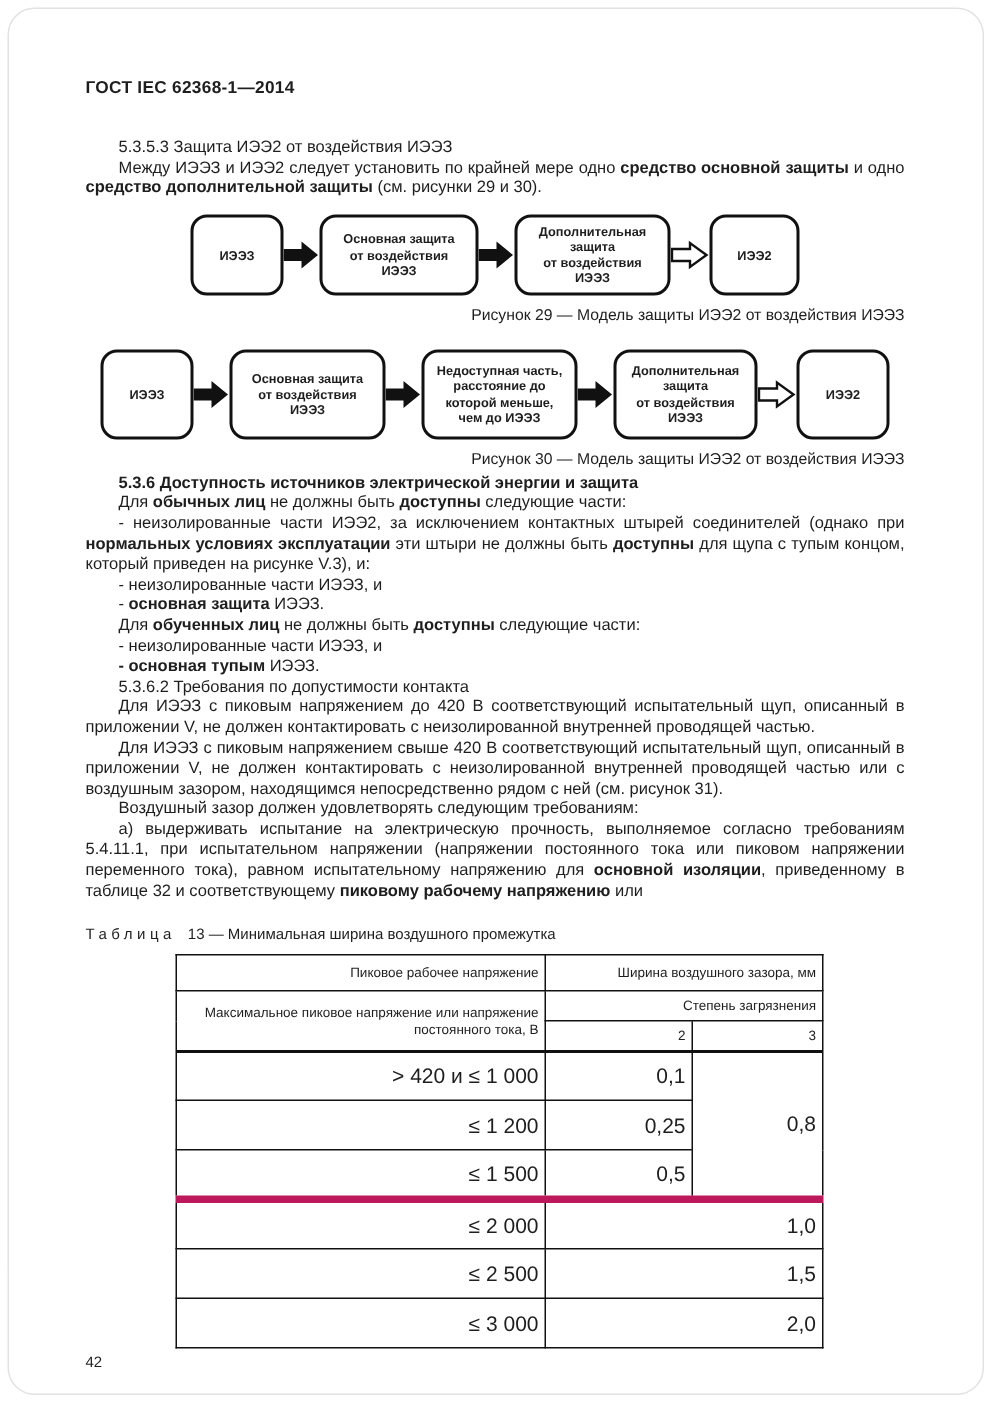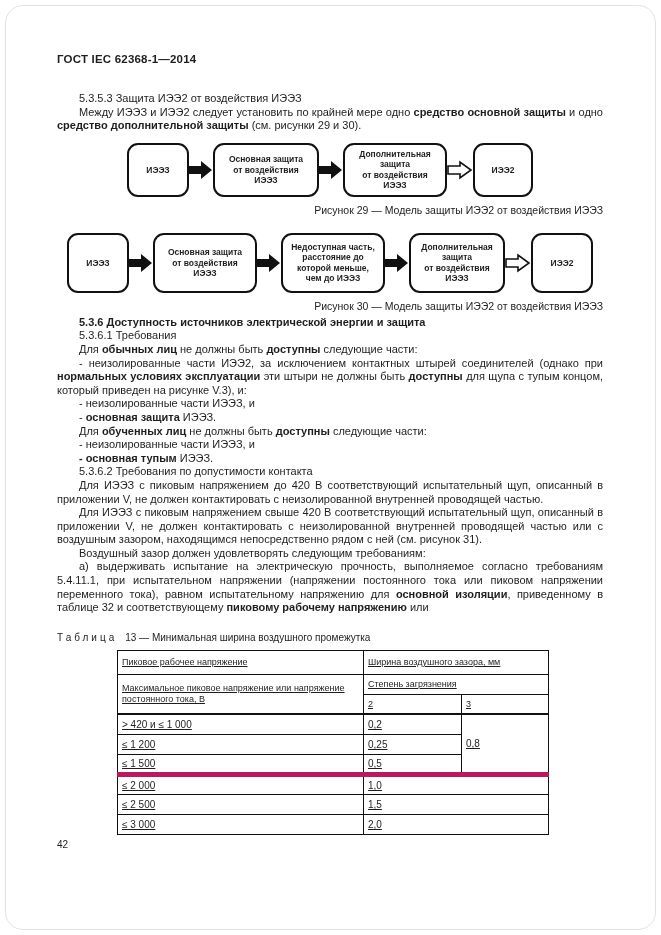--- a/index.html
+++ b/index.html
@@ -23,26 +23,26 @@
   .arr{flex:none;display:block;}
   .arr-solid polygon{fill:#111;}
   .arr-hollow polygon{fill:#fff;stroke:#111;stroke-width:1.6;}
   .figcap{margin-top:7px;text-align:right;font-size:10.5px;line-height:13px;}
   .figcap30{margin-bottom:3px;}
   
   .tablecap{margin-top:16px;margin-bottom:6px;font-size:10px;line-height:13px;}
   .tword{letter-spacing:3px;}
   .trest{margin-left:8px;}
   table.t13{border-collapse:collapse;margin-left:60px;table-layout:fixed;width:431px;border:1.5px solid #111;}
-  table.t13 td{border:1px solid #111;text-align:left;vertical-align:middle;font-size:9px;line-height:11px;padding:1px 4px;box-sizing:border-box;text-decoration:underline;}
+  table.t13 td{border:1px solid #111;text-align:right;vertical-align:middle;font-size:9px;line-height:11px;padding:1px 4px;box-sizing:border-box;}
   col.c1{width:246px;} col.c2{width:98px;} col.c3{width:87px;}
   tr.hr1 td{height:24px;}
   tr.hr2 td{height:20px;}
   tr.hr3 td{height:20px;}
-  tr.br td{height:20px;font-size:10px;}
+  tr.br td{height:33px;font-size:14px;}
   tr.thick-top td{border-top:2.5px solid #111;}
   tr.t2 td{border-top:5px solid #be185d;}
   .pagenum{margin-top:4px;font-size:10px;padding-left:0;}
 </style>
 </head>
 <body>
 
 <div class="frame"></div>
 
 <div class="page">
@@ -97,21 +97,20 @@
 от воздействия
 ИЭЭЗ</div>
     <svg class="arr arr-hollow" width="26" height="20" viewBox="0 0 26 20">
         <polygon points="1,6 13,6 13,2 24,10 13,18 13,14 1,14"></polygon>
       </svg>
     <div class="fbox w-end1">ИЭЭ2</div>
   </div>
   <div class="figcap figcap30">Рисунок 30 — Модель защиты ИЭЭ2 от воздействия ИЭЭЗ</div>
 
   <p><b>5.3.6 Доступность источников электрической энергии и защита</b></p>
-  <p><span>5.3.6.1 Требования</span></p>
   <p><span>Для </span><b>обычных лиц</b><span> не должны быть </span><b>доступны</b><span> следующие части:</span></p>
   <p><span>- неизолированные части ИЭЭ2, за исключением контактных штырей соединителей (однако при </span><b>нормальных условиях эксплуатации</b><span> эти штыри не должны быть </span><b>доступны</b><span> для щупа с тупым концом, который приведен на рисунке V.3), и:</span></p>
   <p><span>- неизолированные части ИЭЭЗ, и</span></p>
   <p><span>- </span><b>основная защита</b><span> ИЭЭЗ.</span></p>
   <p><span>Для </span><b>обученных лиц</b><span> не должны быть </span><b>доступны</b><span> следующие части:</span></p>
   <p><span>- неизолированные части ИЭЭЗ, и</span></p>
   <p><b>- основная тупым</b><span> ИЭЭЗ.</span></p>
   <p><span>5.3.6.2 Требования по допустимости контакта</span></p>
   <p><span>Для ИЭЭЗ с пиковым напряжением до 420 В соответствующий испытательный щуп, описанный в приложении V, не должен контактировать с неизолированной внутренней проводящей частью.</span></p>
   <p><span>Для ИЭЭЗ с пиковым напряжением свыше 420 В соответствующий испытательный щуп, описанный в приложении V, не должен контактировать с неизолированной внутренней проводящей частью или с воздушным зазором, находящимся непосредственно рядом с ней (см. рисунок 31).</span></p>
@@ -136,21 +135,21 @@
       <tr class="hr2">
         <td rowspan="2">Максимальное пиковое напряжение или напряжение постоянного тока, В</td>
         <td colspan="2">Степень загрязнения</td>
       </tr>
       <tr class="hr3">
         <td>2</td>
         <td>3</td>
       </tr>
       <tr class="br thick-top">
         <td>&gt; 420 и ≤ 1 000</td>
-        <td>0,2</td>
+        <td>0,1</td>
         <td rowspan="3">0,8</td>
       </tr>
       <tr class="br">
         <td>≤ 1 200</td>
         <td>0,25</td>
       </tr>
       <tr class="br">
         <td>≤ 1 500</td>
         <td>0,5</td>
       </tr>

